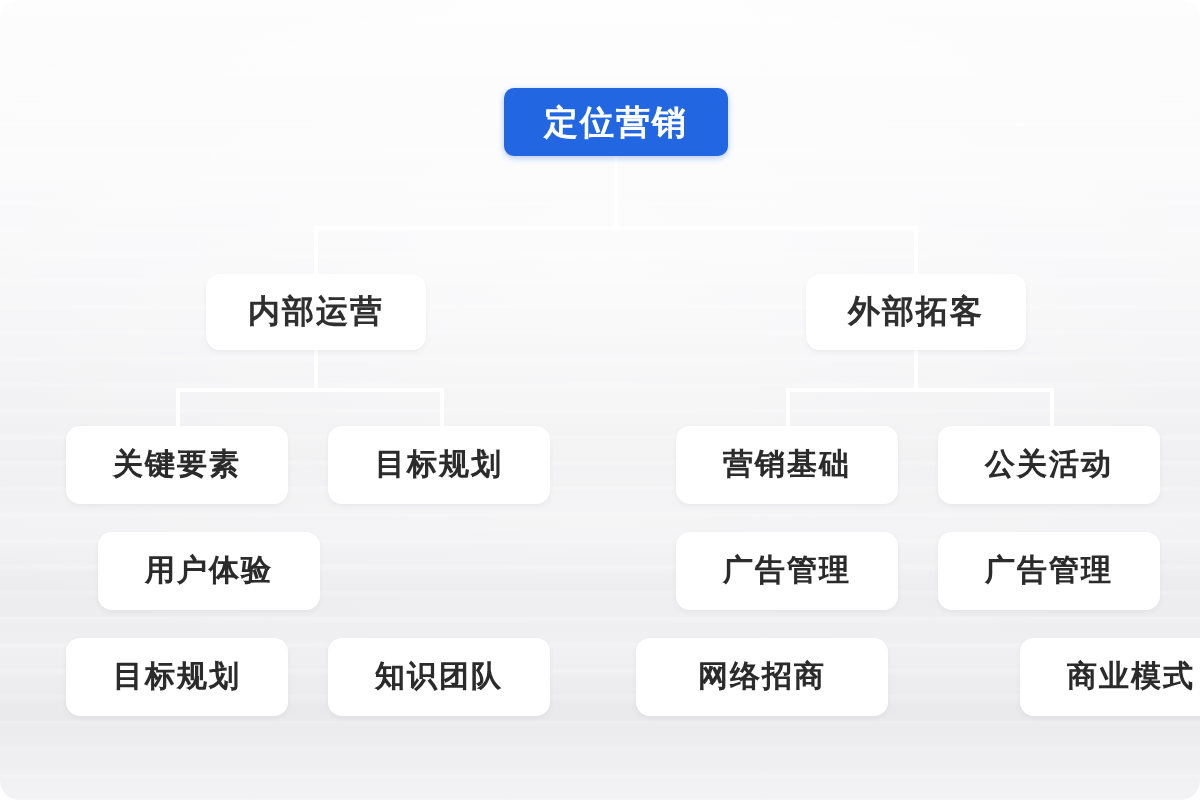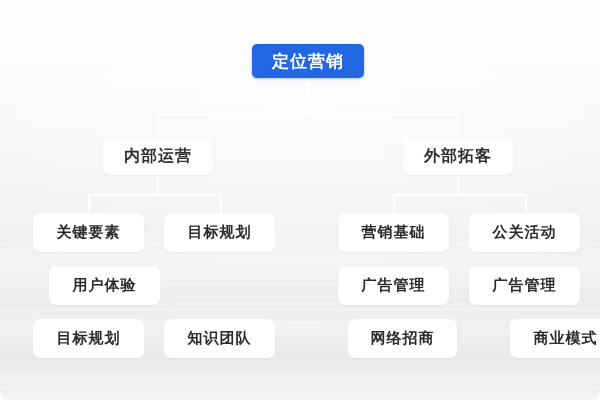--- a/index.html
+++ b/index.html
@@ -139,19 +139,19 @@
 
   <div class="node leaf" style="left:33px; top:213px; width:111px; height:39px;">关键要素</div>
   <div class="node leaf" style="left:33px; top:266px; width:111px; height:39px;margin-left:16px;">用户体验</div>
   <div class="node leaf" style="left:33px; top:319px; width:111px; height:39px;">目标规划</div>
 
   <div class="node leaf" style="left:164px; top:213px; width:111px; height:39px;">目标规划</div>
   <div class="node leaf" style="left:164px; top:319px; width:111px; height:39px;text-align:center;">知识团队</div>
 
   <div class="node leaf" style="left:338px; top:213px; width:111px; height:39px;">营销基础</div>
   <div class="node leaf" style="left:338px; top:266px; width:111px; height:39px;">广告管理</div>
-  <div class="node leaf" style="left:348px; top:319px; width:109px; height:39px;">网络招商</div>
+  <div class="node leaf" style="left:318px; top:319px; width:126px; height:39px;">网络招商</div>
 
   <div class="node leaf" style="left:469px; top:213px; width:111px; height:39px;">公关活动</div>
   <div class="node leaf" style="left:469px; top:266px; width:111px; height:39px;">广告管理</div>
   <div class="node leaf" style="left:469px; top:319px; width:111px; height:39px;margin-left:41px;">商业模式</div>
 
 </div>
 
 </body></html>

